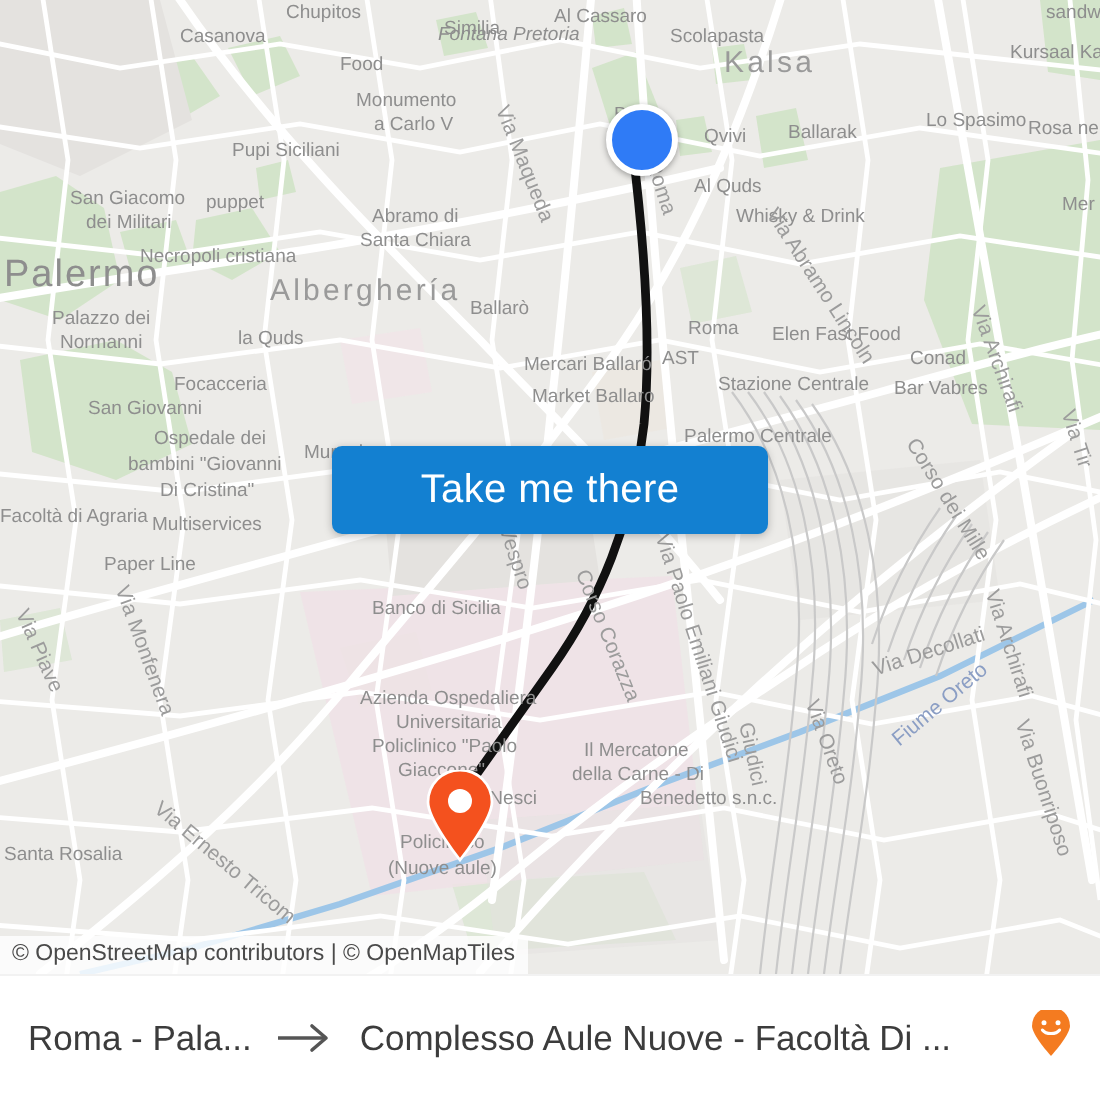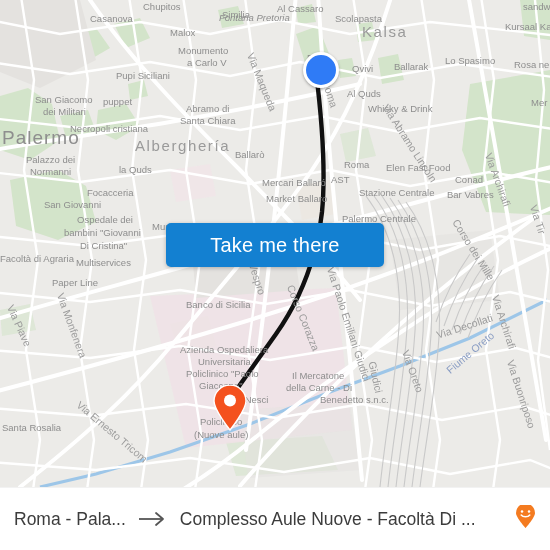--- a/index.html
+++ b/index.html
@@ -169,31 +169,31 @@
         <path id="route-line" d="M316 72 C322 120, 326 170, 322 212 C316 262, 300 300, 276 334 C262 354, 246 376, 232 396" fill="none" stroke="#111111" stroke-width="4.4" stroke-linecap="round" stroke-linejoin="round"></path>
       </g>
     </svg>
 
     <div id="label-layer">
         <div class="maplabel poi" style="left: 90px; top: 14px;">Casanova</div>
         <div class="maplabel poi" style="left: 143px; top: 2px;">Chupitos</div>
         <div class="maplabel poi" style="left: 222px; top: 10px;">Similia</div>
         <div class="maplabel poi" style="left: 277px; top: 4px;">Al Cassaro</div>
         <div class="maplabel poi" style="left: 335px; top: 14px;">Scolapasta</div>
-        <div class="maplabel poi" style="left: 170px; top: 28px;">Malox</div>
+        <div class="maplabel poi" style="left: 170px; top: 28px;">Food</div>
         <div class="maplabel poi" style="left: 219px; top: 13px; font-style: italic;">Fontana Pretoria</div>
         <div class="maplabel area" style="left: 362px; top: 24px;">Kalsa</div>
         <div class="maplabel poi" style="left: 505px; top: 22px;">Kursaal Kalh</div>
         <div class="maplabel poi" style="left: 523px; top: 2px;">sandwi</div>
         <div class="maplabel poi" style="left: 178px; top: 46px;">Monumento</div>
         <div class="maplabel poi" style="left: 187px; top: 58px;">a Carlo V</div>
         <div class="maplabel poi" style="left: 307px; top: 53px;">Bump</div>
         <div class="maplabel poi" style="left: 352px; top: 64px;">Qvivi</div>
         <div class="maplabel poi" style="left: 394px; top: 62px;">Ballarak</div>
-        <div class="maplabel poi" style="left: 445px; top: 56px;">Lo Spasimo</div>
+        <div class="maplabel poi" style="left: 463px; top: 56px;">Lo Spasimo</div>
         <div class="maplabel poi" style="left: 514px; top: 60px;">Rosa nero</div>
         <div class="maplabel poi" style="left: 35px; top: 95px;">San Giacomo</div>
         <div class="maplabel poi" style="left: 43px; top: 107px;">dei Militari</div>
         <div class="maplabel poi" style="left: 103px; top: 97px;">puppet</div>
         <div class="maplabel poi" style="left: 116px; top: 71px;">Pupi Siciliani</div>
         <div class="maplabel poi" style="left: 186px; top: 104px;">Abramo di</div>
         <div class="maplabel poi" style="left: 180px; top: 116px;">Santa Chiara</div>
         <div class="maplabel poi" style="left: 347px; top: 89px;">Al Quds</div>
         <div class="maplabel poi" style="left: 368px; top: 104px;">Whisky &amp; Drink</div>
         <div class="maplabel street" style="left: 385px; top: 100px; transform: rotate(57deg);">Via Abramo Lincoln</div>
@@ -258,20 +258,21 @@
 
     <div id="dest-marker">
       <svg width="36" height="46" viewBox="0 0 36 46">
         <path d="M18 45 C18 45 34 25 34 16 A16 16 0 1 0 2 16 C2 25 18 45 18 45 Z" fill="#f4511e" stroke="#ffffff" stroke-width="1.4"></path>
         <circle cx="18" cy="15.5" r="6" fill="#ffffff"></circle>
       </svg>
     </div>
 
     <button id="take-me-there">Take me there</button>
 
+    <div id="attribution">© OpenStreetMap contributors | © OpenMapTiles</div>
   </div>
 
   <div id="bottom-bar">
     <div id="route-summary">
       <span class="endpoint">Roma - Pala...</span>
       <span id="route-arrow">
         <svg width="30" height="16" viewBox="0 0 30 16">
           <line x1="1" y1="8" x2="25" y2="8" stroke="#555" stroke-width="1.8"></line>
           <polyline points="18,2 25,8 18,14" fill="none" stroke="#555" stroke-width="1.8" stroke-linecap="round" stroke-linejoin="round"></polyline>
         </svg>

